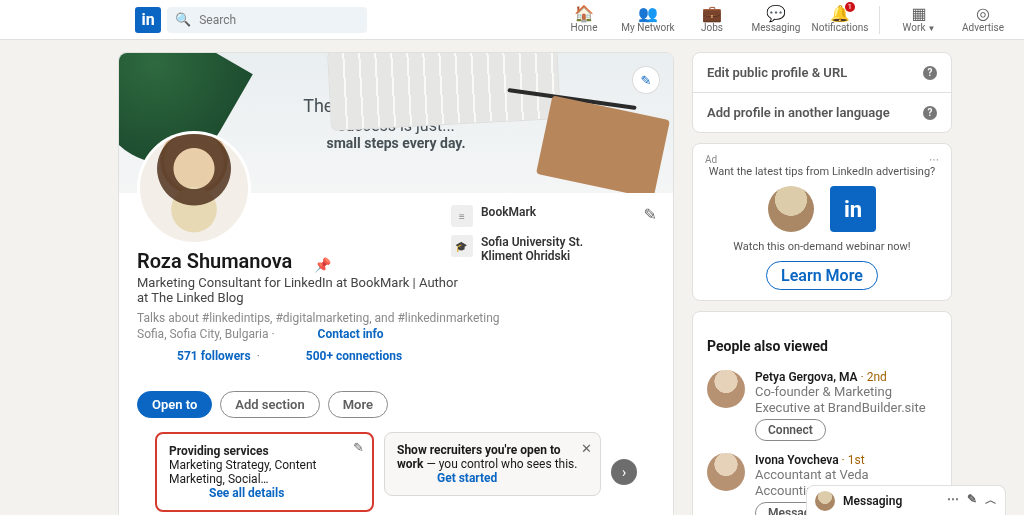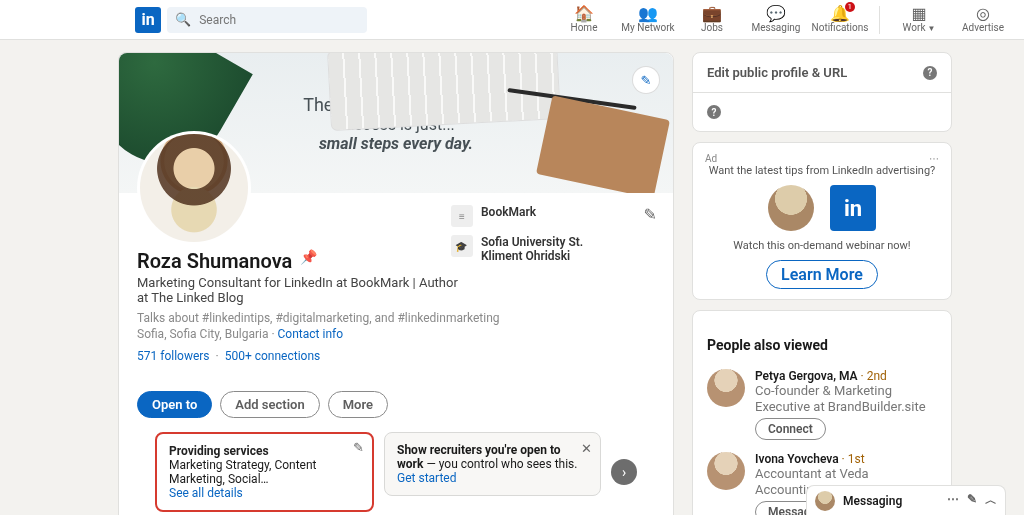--- a/index.html
+++ b/index.html
@@ -27,42 +27,42 @@
   .caret { font-size:8px; margin-left:2px;}
   
   .page { display:flex; gap:18px; padding:12px 60px 0 118px; }
   .main-col { width:556px; display:flex; flex-direction:column; gap:14px;}
   .side-col { width:260px; display:flex; flex-direction:column; gap:10px;}
   .card { background:var(--card); border:1px solid var(--border); border-radius:8px; }
   
   .profile-card { position:relative; }
   .banner { height:140px; border-radius:8px 8px 0 0; background:linear-gradient(180deg,#e9eef0,#f4f6f6); display:flex; align-items:center; justify-content:center; position:relative; overflow:hidden;}
   .banner-text { text-align:center; color:#475055; font-family:Georgia,serif; }
-  .banner-text .l1{ font-size:18px;} .banner-text .l2{ font-size:16px;} .banner-text .l3{ font-size:16px; font-weight:700;font-style:italic;}
+  .banner-text .l1{ font-size:18px;} .banner-text .l2{ font-size:16px;} .banner-text .l3{ font-size:14px; font-weight:700;}
   .banner .leaf { position:absolute; left:-20px; top:-20px; width:130px; height:130px; background:radial-gradient(circle at 30% 30%,#2e6a3f,#18432a); border-radius:50% 0 50% 50%; transform:rotate(30deg);}
   .banner .keyboard { position:absolute; top:-8px; left:210px; width:230px; height:80px; background:#f9f9f8; border:1px solid #ddd; border-radius:6px; transform:rotate(-3deg);
     background-image:repeating-linear-gradient(90deg,#e6e6e4 0 14px,#f9f9f8 14px 16px),repeating-linear-gradient(0deg,#e6e6e4 0 14px,#f9f9f8 14px 16px);}
   .banner .book { position:absolute; right:10px; bottom:6px; width:120px; height:80px; background:#b8865b; border-radius:4px; transform:rotate(12deg);}
   .banner .pen { position:absolute; right:36px; top:44px; width:130px; height:4px; background:#2a2a2a; transform:rotate(8deg); border-radius:2px;}
   .banner-edit { position:absolute; right:14px; top:14px; width:26px; height:26px; border-radius:50%; background:#fff; display:flex; align-items:center; justify-content:center; color:var(--linkedin-blue); box-shadow:0 0 0 1px #dcdcdc;}
   .avatar-wrap { position:absolute; top:78px; left:18px; width:114px; height:114px; border-radius:50%; background:#fff; padding:3px;}
   .avatar { width:100%; height:100%; border-radius:50%; background:radial-gradient(circle at 50% 25%,#e9cfa9 30%,#d1a97e 31% 34%,#f3efe8 35% 60%), #d8d2cc; background-blend-mode:normal;}
   .avatar::after { content:""; position:absolute; inset:3px; border-radius:50%;
      background:radial-gradient(circle at 50% 32%,rgba(0,0,0,0) 22%,rgba(80,50,30,.85) 23% 40%,rgba(0,0,0,0) 41%),
                 radial-gradient(circle at 50% 70%,#e7d9b3 24%,rgba(0,0,0,0) 25%);
   }
   .profile-body { padding:56px 18px 16px 18px; position:relative;}
   .edit-pencil { position:absolute; right:16px; top:12px; color:#666; font-size:16px; cursor:pointer;}
-  .name-row { display:flex; align-items:flex-start; gap:8px;}
+  .name-row { display:flex; align-items:flex-end; gap:22px;}
   .name { font-size:20px; font-weight:600;}
   .pin { font-size:14px;}
   .headline { margin-top:2px; color:#444; font-size:13px; max-width:330px;}
   .talks { margin-top:6px; color:#8a8a8a; font-size:12px;}
   .loc-row { margin-top:2px; color:#8a8a8a; font-size:12px;}
-  .loc-row .link, a.link { color:var(--linkedin-blue); font-weight:400; text-decoration:none;}
+  .loc-row .link, a.link { color:var(--linkedin-blue); font-weight:700; text-decoration:none;margin-left:40px;}
   .stats { margin-top:8px; color:var(--linkedin-blue); font-weight:600; font-size:12px; display:flex; gap:6px;}
   .stats .dot{ color:#8a8a8a; font-weight:400;}
   .btn-row { margin-top:28px; display:flex; gap:8px;}
   .btn { border-radius:18px; padding:5px 14px; font-size:13px; font-weight:600; cursor:pointer;}
   .btn-primary { background:var(--linkedin-blue); color:#fff; border:1px solid var(--linkedin-blue);}
   .btn-outline { background:#fff; color:#5e5e5e; border:1px solid #8a8a8a;}
   .right-list { position:absolute; top:12px; right:52px; width:170px; font-size:12px;}
   .right-item { display:flex; align-items:flex-start; gap:8px; margin-bottom:8px;}
   .right-item .logo { width:22px; height:22px; background:#eee; border-radius:3px; display:flex; align-items:center; justify-content:center; font-size:10px; color:#888; flex:none;}
   .right-item .txt{ font-weight:600; color:#333; line-height:1.2;}
@@ -224,20 +224,21 @@
 
   </div>
 
   <div class="side-col">
     <div class="card side-list">
       <div class="row">
         <span>Edit public profile &amp; URL</span>
         <span class="qmark">?</span>
       </div>
       <div class="row">
+        <span>Add profile in another language</span>
         <span class="qmark">?</span>
       </div>
     </div>
 
     <div class="card ad-card">
       <div class="ad-top">
         <span>Ad</span>
         <span>⋯</span>
       </div>
       <div>Want the latest tips from LinkedIn advertising?</div>

